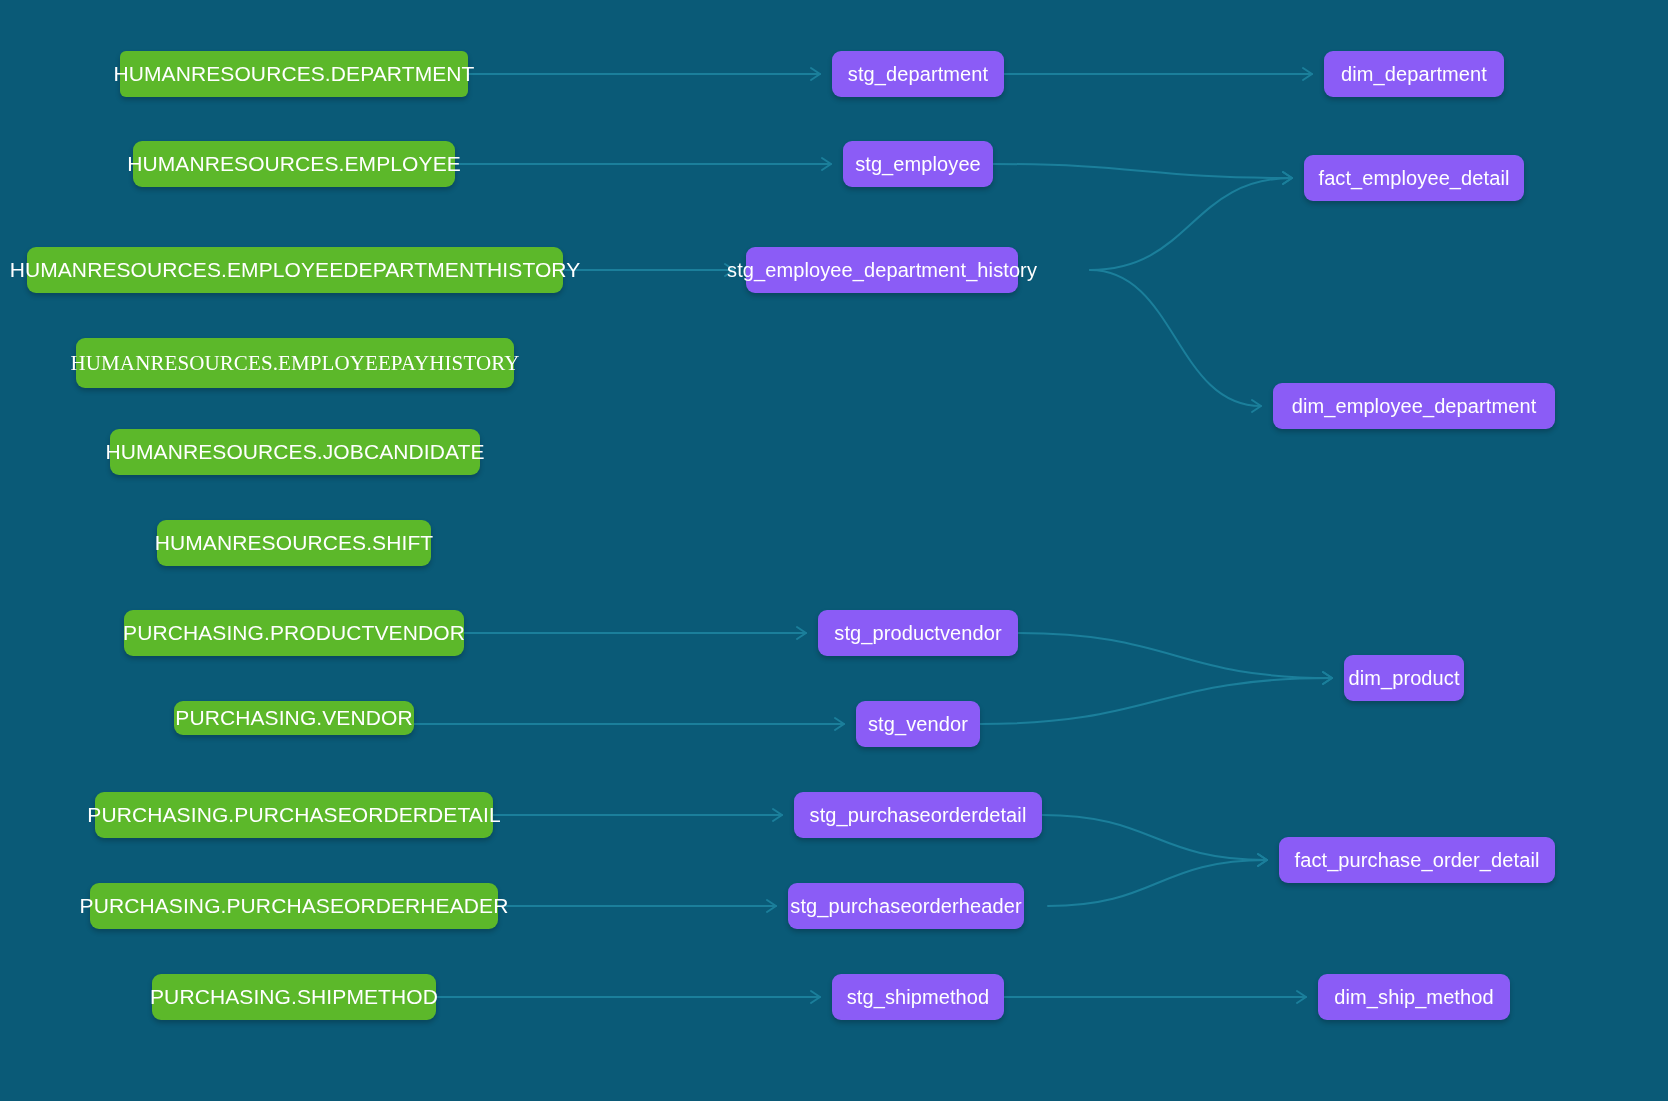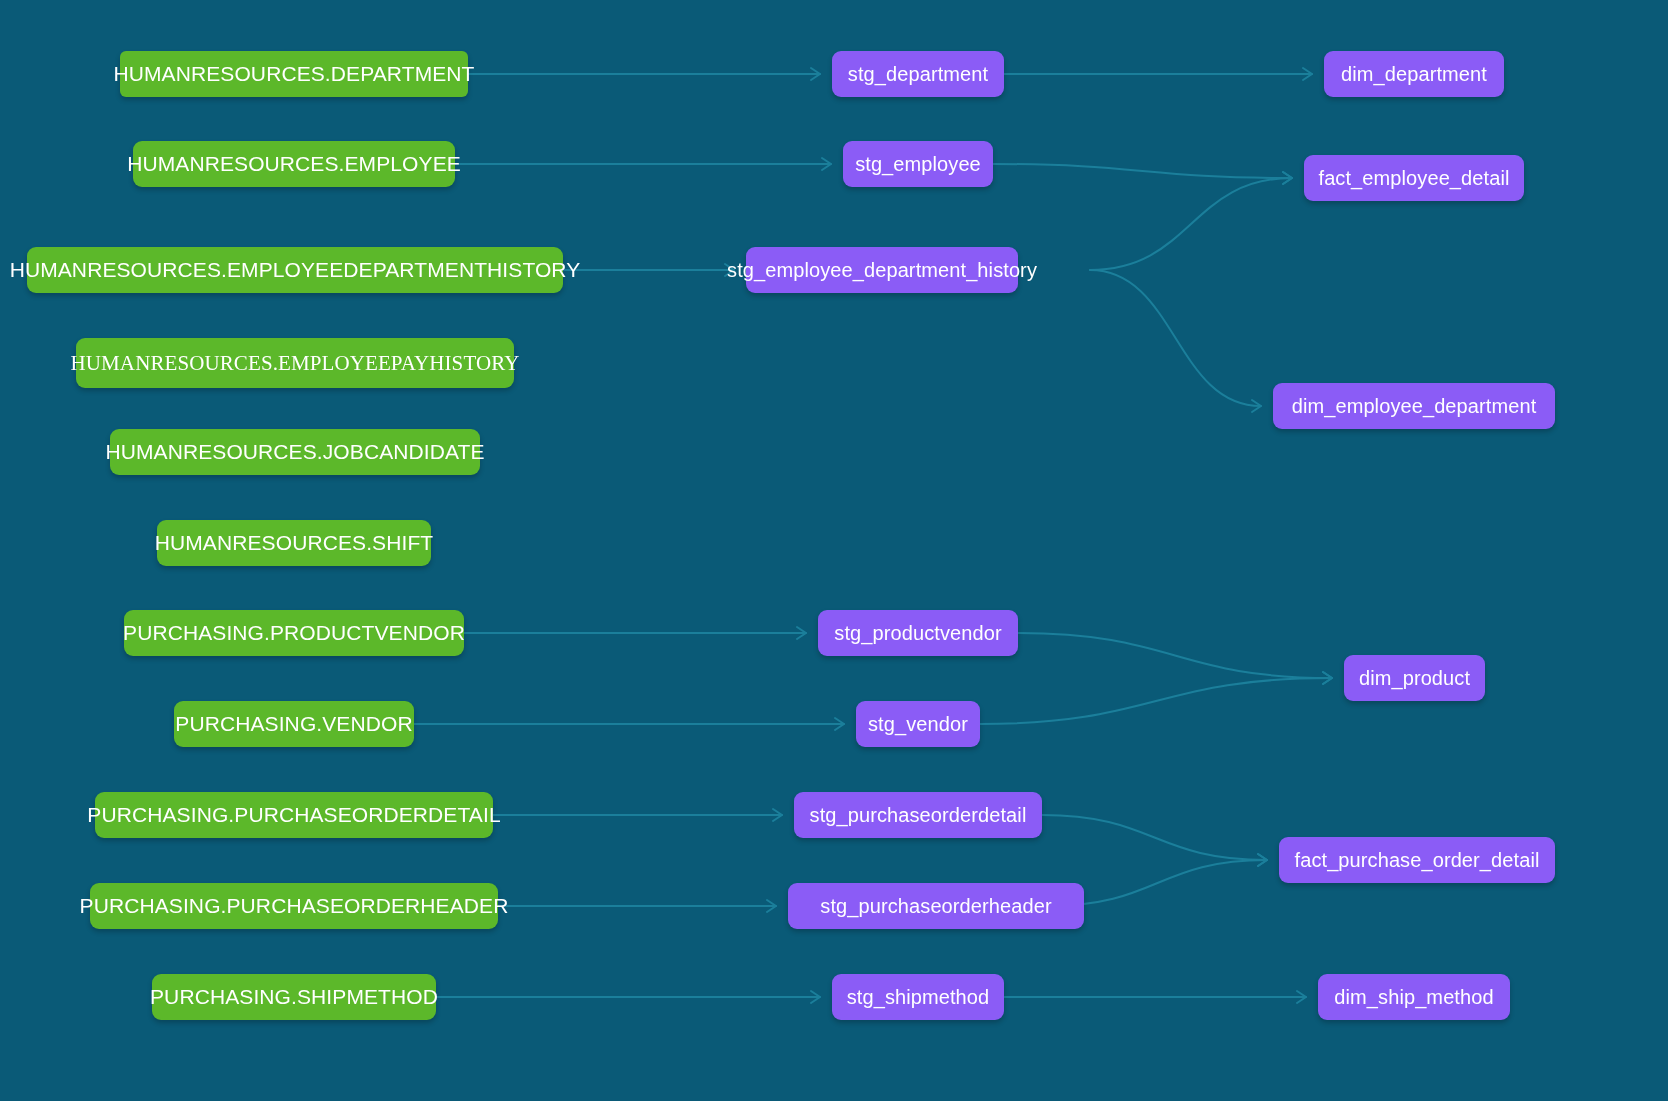--- a/index.html
+++ b/index.html
@@ -114,21 +114,21 @@
       </div>
       <div class="node node-source" style="left: 110px; top: 429px; width: 370px; height: 46px;">
         <span>HUMANRESOURCES.JOBCANDIDATE</span>
       </div>
       <div class="node node-source" style="left: 157px; top: 520px; width: 274px; height: 46px;">
         <span>HUMANRESOURCES.SHIFT</span>
       </div>
       <div class="node node-source" style="left: 124px; top: 610px; width: 340px; height: 46px;">
         <span>PURCHASING.PRODUCTVENDOR</span>
       </div>
-      <div class="node node-source" style="left: 174px; top: 701px; width: 240px; height: 46px;">
+      <div class="node node-source" style="left: 174px; top: 701px; width: 240px; height: 34px;">
         <span>PURCHASING.VENDOR</span>
       </div>
       <div class="node node-source" style="left: 95px; top: 792px; width: 398px; height: 46px;">
         <span>PURCHASING.PURCHASEORDERDETAIL</span>
       </div>
       <div class="node node-source" style="left: 90px; top: 883px; width: 408px; height: 46px;">
         <span>PURCHASING.PURCHASEORDERHEADER</span>
       </div>
       <div class="node node-source" style="left: 152px; top: 974px; width: 284px; height: 46px;">
         <span>PURCHASING.SHIPMETHOD</span>
@@ -144,36 +144,36 @@
       </div>
       <div class="node node-model" style="left: 818px; top: 610px; width: 200px; height: 46px;">
         <span>stg_productvendor</span>
       </div>
       <div class="node node-model" style="left: 856px; top: 701px; width: 124px; height: 46px;">
         <span>stg_vendor</span>
       </div>
       <div class="node node-model" style="left: 794px; top: 792px; width: 248px; height: 46px;">
         <span>stg_purchaseorderdetail</span>
       </div>
-      <div class="node node-model" style="left: 788px; top: 883px; width: 296px; height: 46px;">
+      <div class="node node-model" style="left: 788px; top: 883px; width: 236px; height: 46px;">
         <span>stg_purchaseorderheader</span>
       </div>
       <div class="node node-model" style="left: 832px; top: 974px; width: 172px; height: 46px;">
         <span>stg_shipmethod</span>
       </div>
       <div class="node node-model" style="left: 1324px; top: 51px; width: 180px; height: 46px;">
         <span>dim_department</span>
       </div>
       <div class="node node-model" style="left: 1304px; top: 155px; width: 220px; height: 46px;">
         <span>fact_employee_detail</span>
       </div>
       <div class="node node-model" style="left: 1273px; top: 383px; width: 282px; height: 46px;">
         <span>dim_employee_department</span>
       </div>
-      <div class="node node-model" style="left: 1344px; top: 655px; width: 141px; height: 46px;">
+      <div class="node node-model" style="left: 1344px; top: 655px; width: 120px; height: 46px;">
         <span>dim_product</span>
       </div>
       <div class="node node-model" style="left: 1279px; top: 837px; width: 276px; height: 46px;">
         <span>fact_purchase_order_detail</span>
       </div>
       <div class="node node-model" style="left: 1318px; top: 974px; width: 192px; height: 46px;">
         <span>dim_ship_method</span>
       </div>
     </div>
 </div>

